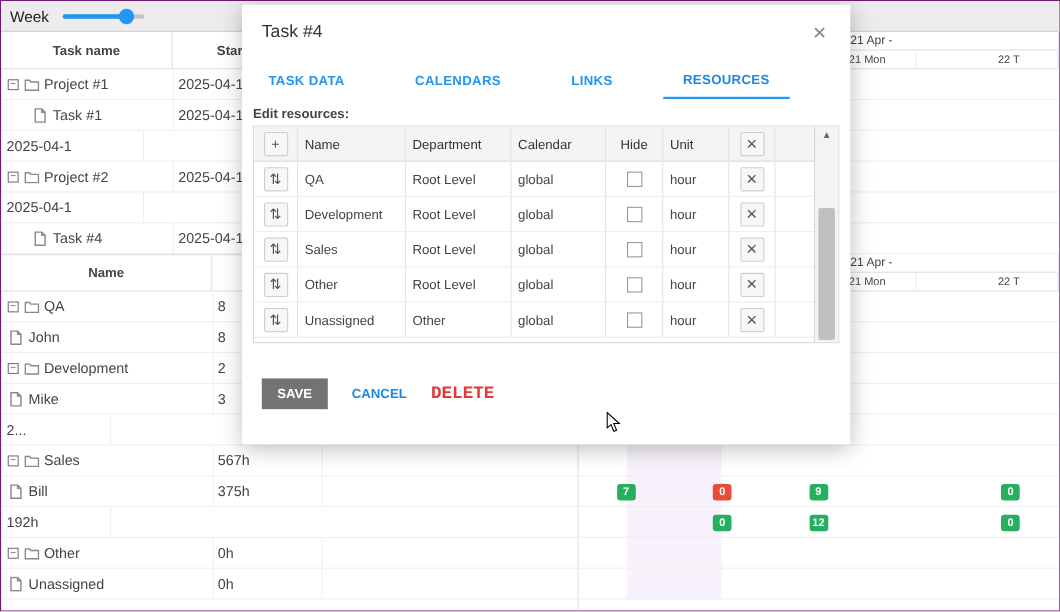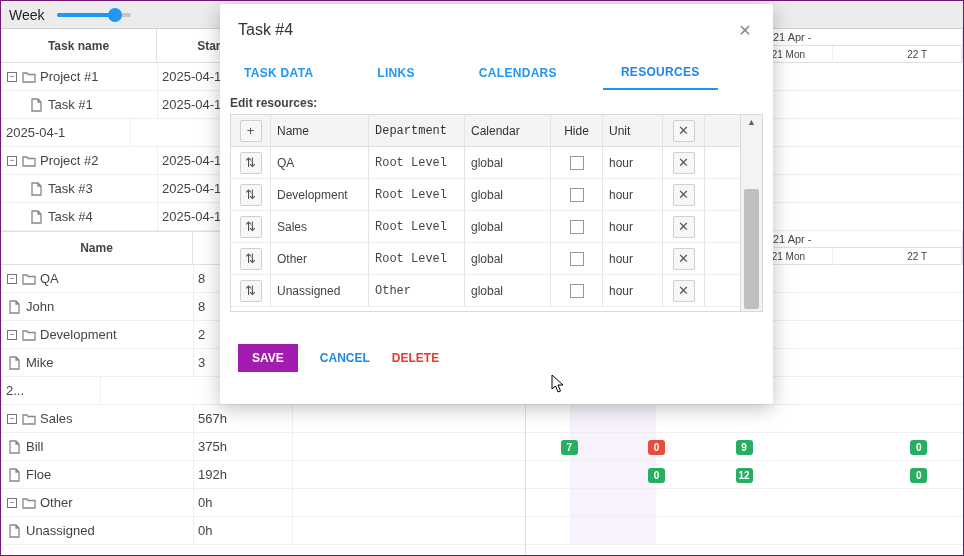--- a/index.html
+++ b/index.html
@@ -76,31 +76,31 @@
   .res-scroll { width: 22px; border-left: 1px solid #d9d9d9; display: flex; flex-direction: column; background: #f3f3f3; }
   .scroll-arrow { height: 14px; display: flex; align-items: center; justify-content: center; font-size: 9px; color: #666; cursor: pointer; }
   .scroll-track { flex: 1; position: relative; }
   .scroll-thumb { position: absolute; left: 3px; right: 3px; top: 60px; height: 120px; background: #c0c0c0; border-radius: 2px; }
   .rt-header { display: flex; height: 32px; background: #f4f4f4; border-bottom: 1px solid #ddd; }
   .rt-header > div, .rt-row > div { border-right: 1px solid #e4e4e4; display: flex; align-items: center; padding: 0 6px; font-size: 12px; }
   .rt-header > div { font-weight: normal; color: #333; }
   .rt-row { display: flex; height: 32px; border-bottom: 1px solid #eee; }
   .c-plus { width: 40px; justify-content: center; }
   .c-name { width: 98px; }
-  .c-dept { width: 96px; font-family: Liberation Mono, monospace; }
+  .c-dept { width: 96px; }
   .c-cal  { width: 86px; }
   .c-hide { width: 52px; justify-content: center; }
   .c-unit { width: 60px; }
   .c-del  { width: 42px; justify-content: center; }
   .sq-btn { width: 22px; height: 22px; border: 1px solid #cfcfcf; background: #f7f7f7; display: inline-flex; align-items: center; justify-content: center; cursor: pointer; font-size: 13px; color: #555; border-radius: 2px; }
   .chk { width: 14px; height: 14px; border: 1px solid #999; background: #fff; display: inline-block; }
   .modal-footer { flex: 1; display: flex; align-items: center; padding: 0 18px; gap: 22px; }
-  .btn-save { background: #a21caf; color: #fff; border: none; padding: 7px 14px; font-size: 12px; font-weight: bold; cursor: pointer; }
+  .btn-save { background: #737373; color: #fff; border: none; padding: 7px 14px; font-size: 12px; font-weight: bold; cursor: pointer; }
   .btn-link { background: none; border: none; color: #1e88e5; font-size: 12px; font-weight: bold; cursor: pointer; }
-  .btn-del  { background: none; border: none; color: #e53935; font-size: 12px; font-weight: bold; cursor: pointer; }
+  .btn-del  { background: none; border: none; color: #e53935; font-size: 16px; font-weight: bold; cursor: pointer; font-family: Liberation Mono, monospace; }
 
   .cursor { position: absolute; left: 550px; top: 373px; width: 16px; height: 20px; pointer-events: none; }
   .cursor svg { display: block; }
 
   
   .tl-bg { position: absolute; top: 0; bottom: 0; background: #f7f2fb; }
 </style>
 </head>
 <body>
 
@@ -161,28 +161,20 @@
                 <svg width="14" height="12" viewBox="0 0 14 12">
                   <path d="M1 2 L5 2 L6 3.5 L13 3.5 L13 11 L1 11 Z M1 2 L1 11"></path>
                 </svg>
               </span>
               <span>Project #2</span>
             </div>
             <div class="cell-start">2025-04-1</div>
             <div class="cell-rest"></div>
           </div>
           <div class="grid-row">
-            <div class="cell-name indent-1">
-              <span class="file-icon">
-                <svg width="11" height="14" viewBox="0 0 11 14">
-                  <path d="M1 1 L7 1 L10 4 L10 13 L1 13 Z M7 1 L7 4 L10 4"></path>
-                </svg>
-              </span>
-              <span>Task #3</span>
-            </div>
             <div class="cell-start">2025-04-1</div>
             <div class="cell-rest"></div>
           </div>
           <div class="grid-row">
             <div class="cell-name indent-1">
               <span class="file-icon">
                 <svg width="11" height="14" viewBox="0 0 11 14">
                   <path d="M1 1 L7 1 L10 4 L10 13 L1 13 Z M7 1 L7 4 L10 4"></path>
                 </svg>
               </span>
@@ -264,28 +256,20 @@
               <span class="file-icon">
                 <svg width="11" height="14" viewBox="0 0 11 14">
                   <path d="M1 1 L7 1 L10 4 L10 13 L1 13 Z M7 1 L7 4 L10 4"></path>
                 </svg>
               </span>
               <span>Bill</span>
             </div>
             <div class="cell-hours">375h</div>
           </div>
           <div class="grid-row">
-            <div class="cell-rname indent-1">
-              <span class="file-icon">
-                <svg width="11" height="14" viewBox="0 0 11 14">
-                  <path d="M1 1 L7 1 L10 4 L10 13 L1 13 Z M7 1 L7 4 L10 4"></path>
-                </svg>
-              </span>
-              <span>Floe</span>
-            </div>
             <div class="cell-hours">192h</div>
           </div>
           <div class="grid-row">
             <div class="cell-rname">
               <span class="toggle-box">−</span>
               <span class="folder-icon">
                 <svg width="14" height="12" viewBox="0 0 14 12">
                   <path d="M1 2 L5 2 L6 3.5 L13 3.5 L13 11 L1 11 Z M1 2 L1 11"></path>
                 </svg>
               </span>
@@ -379,22 +363,22 @@
   </div>
 
   <div class="overlay">
     <div class="modal">
       <div class="modal-header">
         <div class="modal-title">Task #4</div>
         <div class="close-btn">✕</div>
       </div>
       <div class="tabs">
         <div class="tab">TASK DATA</div>
+        <div class="tab">CALENDARS</div>
         <div class="tab">LINKS</div>
-        <div class="tab">CALENDARS</div>
         <div class="tab active">RESOURCES</div>
       </div>
       <div class="section-label">Edit resources:</div>
       <div class="res-table-wrap">
         <div class="res-table">
           <div class="rt-header">
             <div class="c-plus">
                 <span class="sq-btn">+</span>
               </div>
             <div class="c-name">Name</div>

